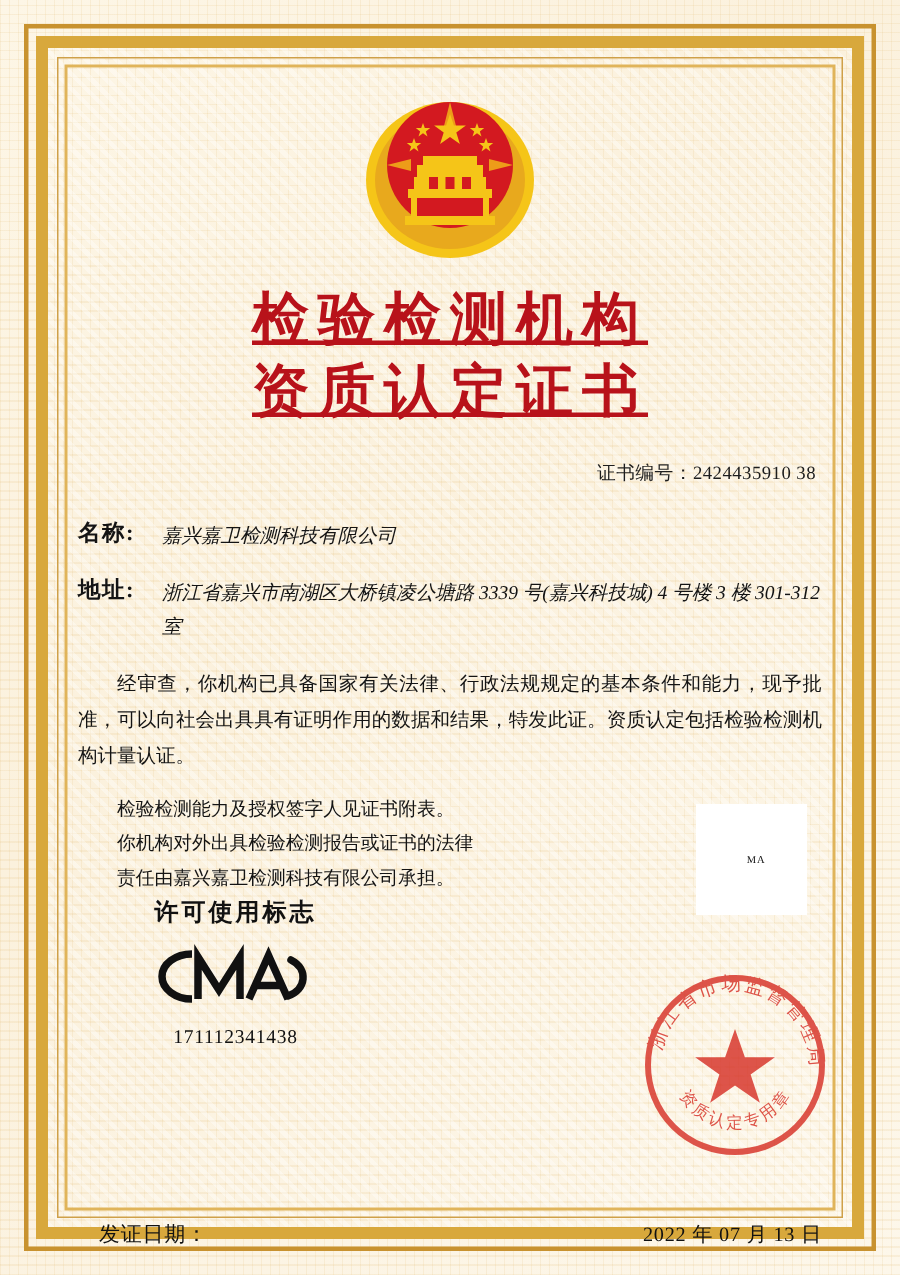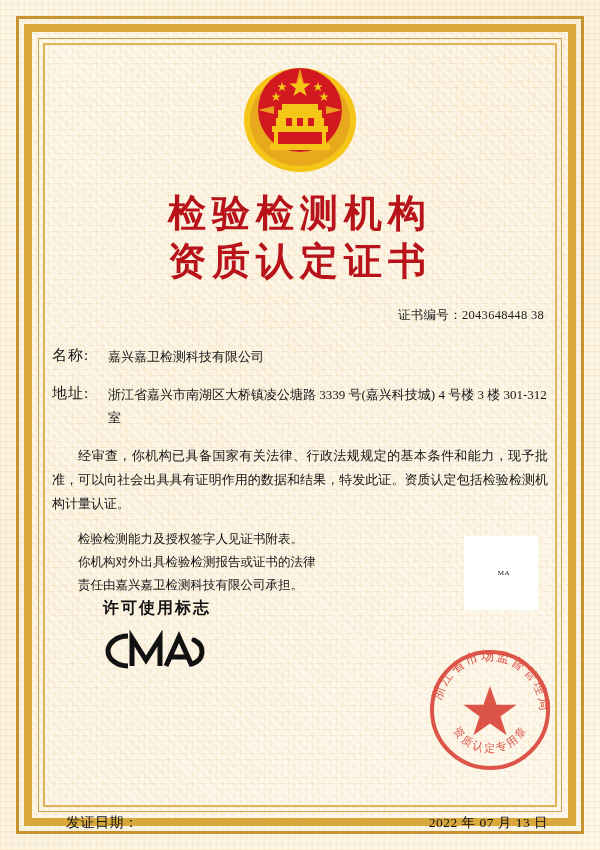--- a/index.html
+++ b/index.html
@@ -77,20 +77,21 @@
   .title-block {
     text-align: center;
     margin-top: 8px;
   }
   .title-line {
     font-family: "Liberation Serif", serif;
     font-weight: bold;
     color: #b8121a;
     letter-spacing: 6px;
     line-height: 1.22;
+    text-decoration: underline;
   }
   .title-1 { font-size: 38px; }
   .title-2 { font-size: 38px; margin-top: 2px; }
 
   .cert-no {
     text-align: right;
     font-size: 12.5px;
     color: #1d1d1d;
     margin-top: 22px;
     padding-right: 4px;
@@ -99,31 +100,32 @@
 
   
   .field {
     display: flex;
     align-items: flex-start;
     margin-top: 18px;
     font-size: 13px;
     color: #141414;
   }
   .field-label {
-    font-weight: normal;
+    font-weight: bold;
     font-size: 15px;
     white-space: nowrap;
     width: 56px;
     flex: 0 0 56px;
     letter-spacing: 1px;
   }
   .field-value {
     flex: 1 1 auto;
     line-height: 1.75;
     font-size: 13px;
+    font-style: italic;
   }
   .field-name { margin-top: 22px; }
   .field-addr { margin-top: 16px; }
 
   .para {
     font-size: 13px;
     line-height: 1.85;
     color: #141414;
     margin-top: 14px;
     text-indent: 26px;
@@ -302,21 +304,21 @@
           </g>
         </svg>
       </div>
     </div>
 
     <div class="title-block">
       <div class="title-line title-1">检验检测机构</div>
       <div class="title-line title-2">资质认定证书</div>
     </div>
 
-    <div class="cert-no">证书编号：2043648448 38</div>
+    <div class="cert-no">证书编号：2424435910 38</div>
 
     <div class="field field-name">
       <div class="field-label">名称:</div>
       <div class="field-value">嘉兴嘉卫检测科技有限公司</div>
     </div>
 
     <div class="field field-addr">
       <div class="field-label">地址:</div>
       <div class="field-value">浙江省嘉兴市南湖区大桥镇凌公塘路 3339 号(嘉兴科技城) 4 号楼 3 楼 301-312 室</div>
     </div>
@@ -785,20 +787,21 @@
             <path d="M46 10 A20 15 0 1 0 46 40" fill="none" stroke="#111" stroke-width="5"></path>
 
             <path d="M50 40 L50 12 L64 34 L78 12 L78 40" fill="none" stroke="#111" stroke-width="5" stroke-linejoin="miter"></path>
 
             <path d="M84 40 L97 11 L110 40" fill="none" stroke="#111" stroke-width="5"></path>
             <path d="M89 31 L105 31" stroke="#111" stroke-width="5"></path>
 
             <path d="M110 38 C122 34 124 20 112 14" fill="none" stroke="#111" stroke-width="5" stroke-linecap="round"></path>
           </svg>
         </div>
+        <div class="cma-num">171112341438</div>
       </div>
 
       <div class="bottom-right">
         <div class="brow">
           <span class="brow-label">发证日期：</span>
           <span class="brow-value">2022 年 07 月 13 日</span>
         </div>
         <div class="brow">
           <span class="brow-label">有效日期：</span>
           <span class="brow-value"></span>

